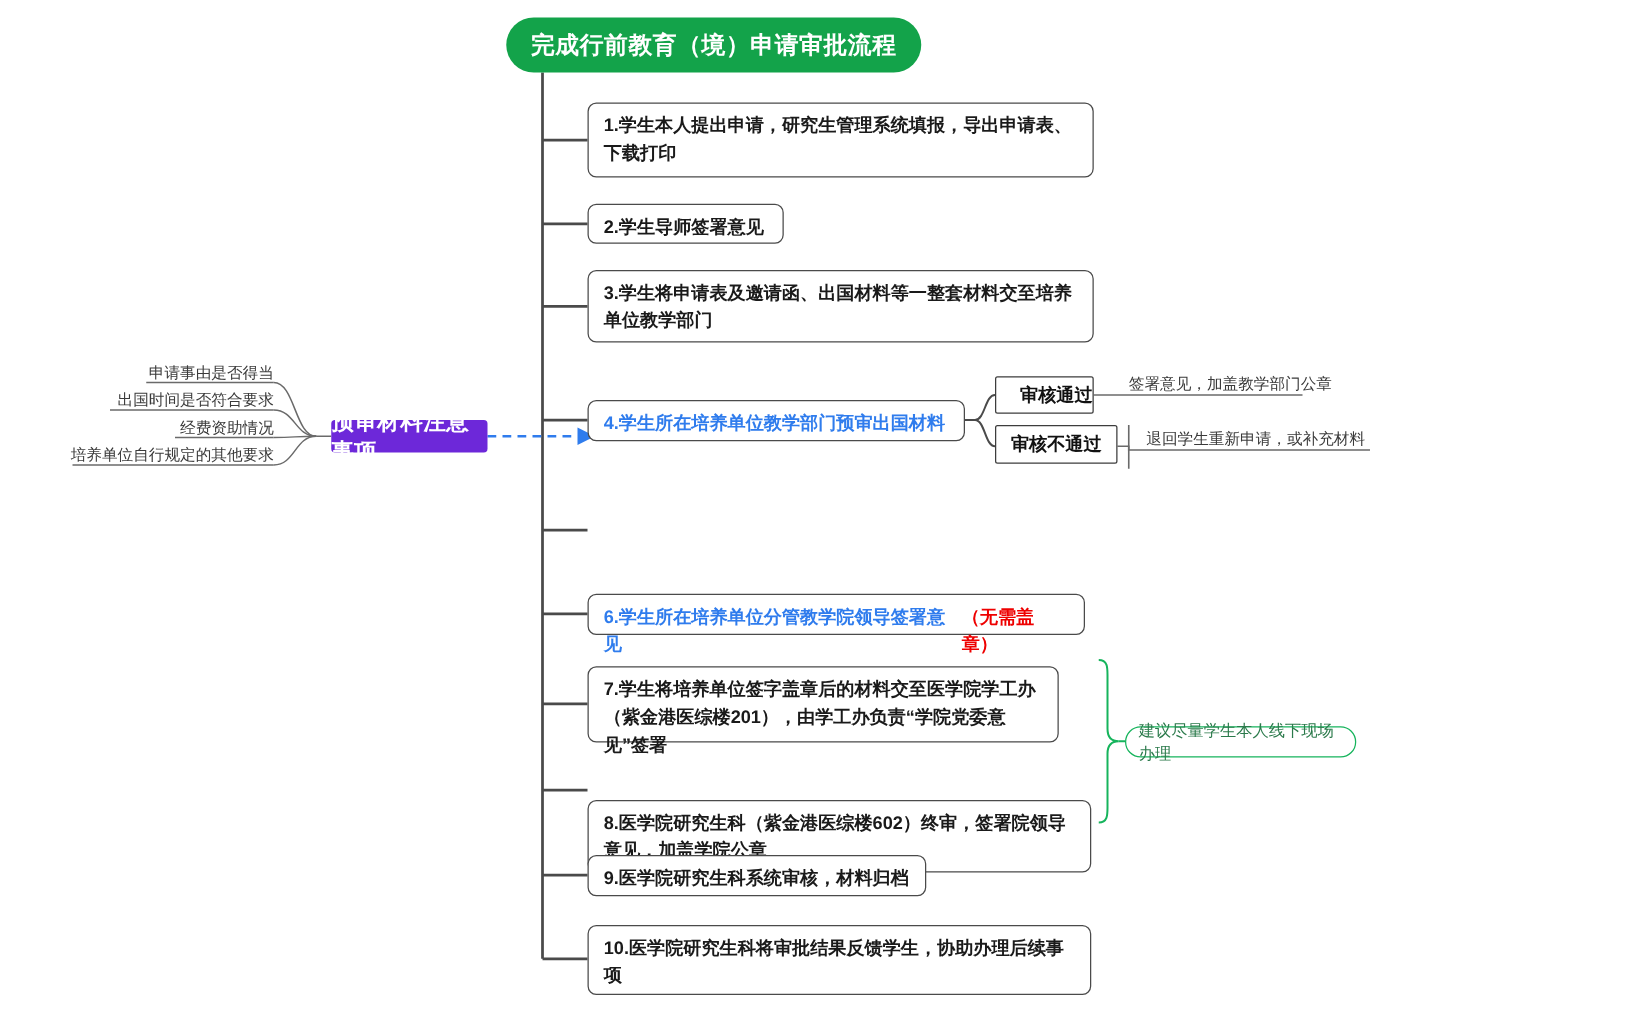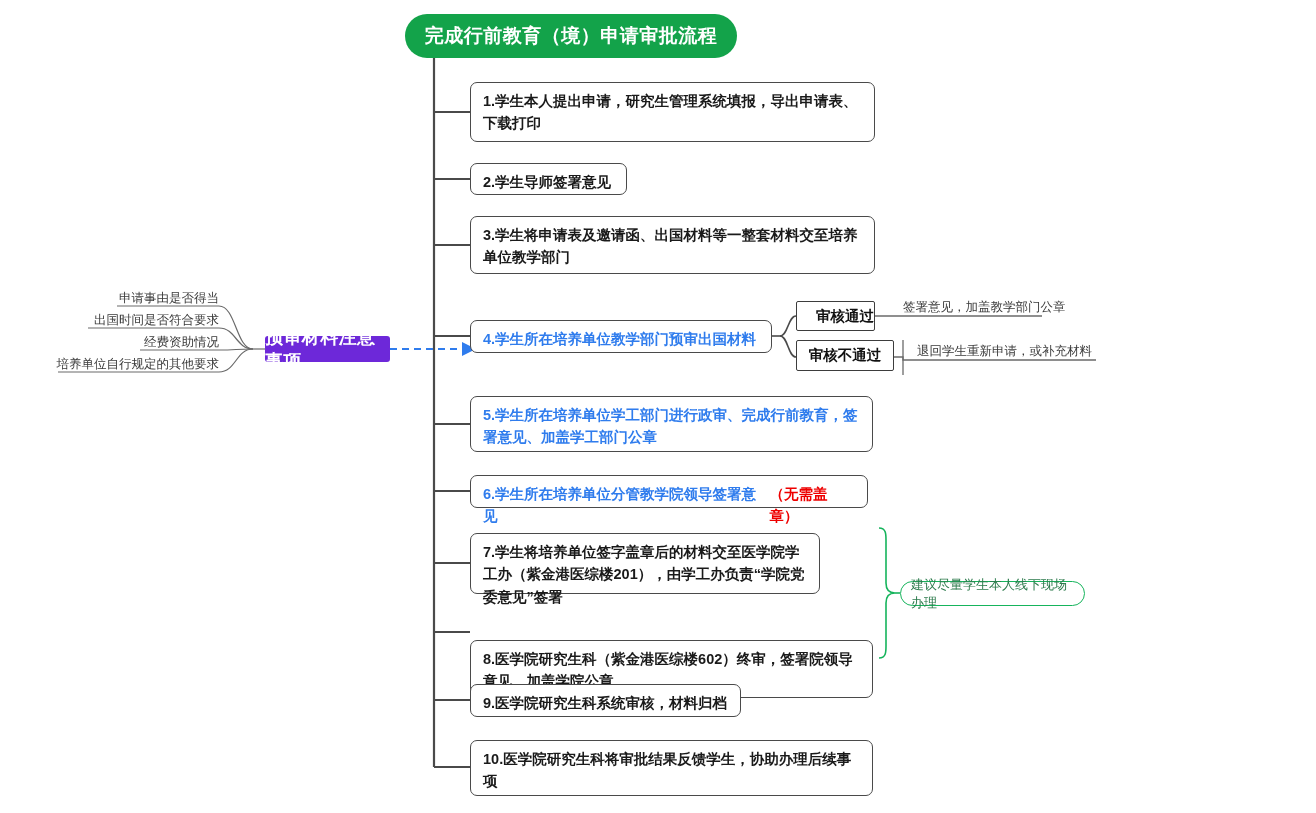--- a/index.html
+++ b/index.html
@@ -179,30 +179,27 @@
   </div>
 
   <div class="step-box" style="left:470px; top:216px; width:405px; height:58px;">
     <span>3.学生将申请表及邀请函、出国材料等一整套材料交至培养单位教学部门</span>
   </div>
 
   <div class="step-box blue" style="left:470px; top:320px; width:302px; height:33px;">
     <span>4.学生所在培养单位教学部门预审出国材料</span>
   </div>
 
-  <div class="step-box blue" style="left:470px; top:396px; width:403px; height:56px;">
-    <span>5.学生所在培养单位学工部门进行政审、完成行前教育，签署意见、加盖学工部门公章</span>
-  </div>
 
   <div class="step-box blue" style="left:470px; top:475px; width:398px; height:33px;">
     <span>6.学生所在培养单位分管教学院领导签署意见</span>
       <span class="red-note">（无需盖章）</span>
   </div>
 
-  <div class="step-box" style="left:470px; top:533px; width:350px; height:61px;">
+  <div class="step-box" style="left:470px; top:533px; width:377px; height:61px;">
     <span>7.学生将培养单位签字盖章后的材料交至医学院学工办（紫金港医综楼201），由学工办负责“学院党委意见”签署</span>
   </div>
 
   <div class="step-box" style="left:470px; top:602px; width:403px; height:58px;margin-top:38px;">
     <span>8.医学院研究生科（紫金港医综楼602）终审，签署院领导意见，加盖学院公章</span>
   </div>
 
   <div class="step-box" style="left:470px; top:684px; width:271px; height:33px;">
     <span>9.医学院研究生科系统审核，材料归档</span>
   </div>

